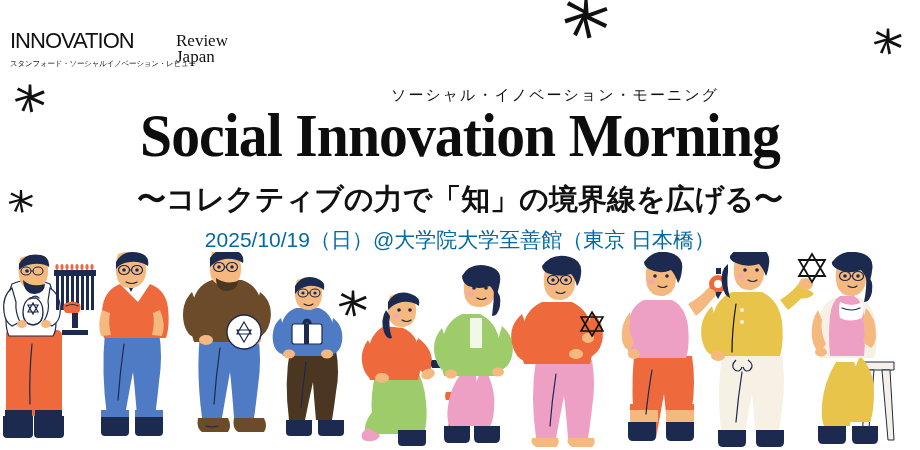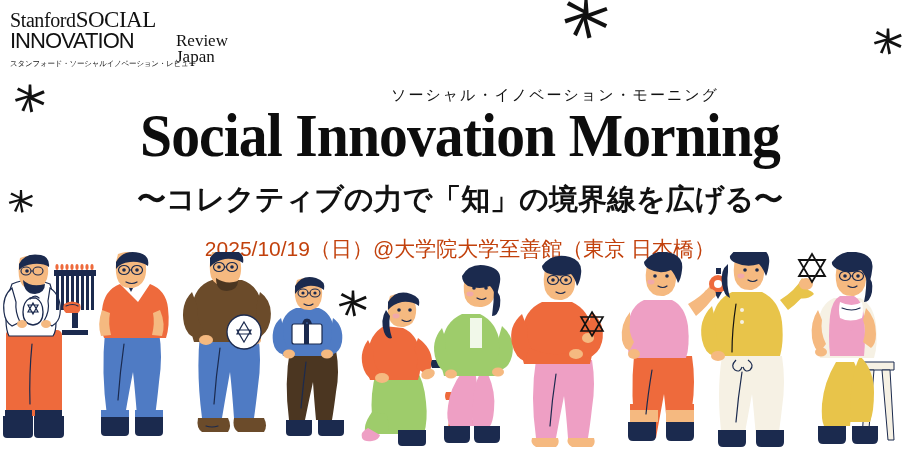--- a/index.html
+++ b/index.html
@@ -34,33 +34,32 @@
   .kana-top{position:absolute;left:0;top:86px;width:920px;text-align:center;
     font-size:15px;letter-spacing:2px;color:#111;white-space:nowrap;
     transform:translateX(95px);}
   .title{position:absolute;left:0;top:104px;width:920px;text-align:center;
     font-family:"Liberation Serif","DejaVu Serif",serif;font-weight:700;
     font-size:62px;line-height:1;color:#0d0d0d;letter-spacing:-1px;
     transform:scaleX(0.93);}
   .subtitle{position:absolute;left:0;top:172px;width:920px;text-align:center;
     font-size:29px;font-weight:700;color:#111;letter-spacing:0px;margin-top:8px;}
   .dateline{position:absolute;left:0;top:226px;width:920px;text-align:center;
-    font-size:21px;color:#c2410c;letter-spacing:0px;margin-top:9px;}
+    font-size:21px;color:#0369a1;letter-spacing:0px;}
 
   
   .illus{position:absolute;left:0;top:252px;width:920px;height:198px;}
   .illus svg{display:block;width:920px;height:198px;}
 </style>
 </head>
 <body>
 
 <div class="banner">
 
   <div class="logo">
-    <div class="logo-l1"><span class="small">Stanford</span><span class="big">SOCIAL</span></div>
     <div class="logo-l2">INNOVATION</div>
     <div class="logo-rev">Review</div>
     <div class="logo-jp">Japan</div>
     <div class="logo-kana">スタンフォード・ソーシャルイノベーション・レビュー</div>
   </div>
 
   <div class="ast" style="left:563px;top:-6px;font-size:46px;">
     <svg width="46" height="46" viewBox="0 0 100 100" aria-hidden="true">
       <g fill="#111111">
         <path d="M47 6 L53 6 L56 46 L44 46 Z"></path>

